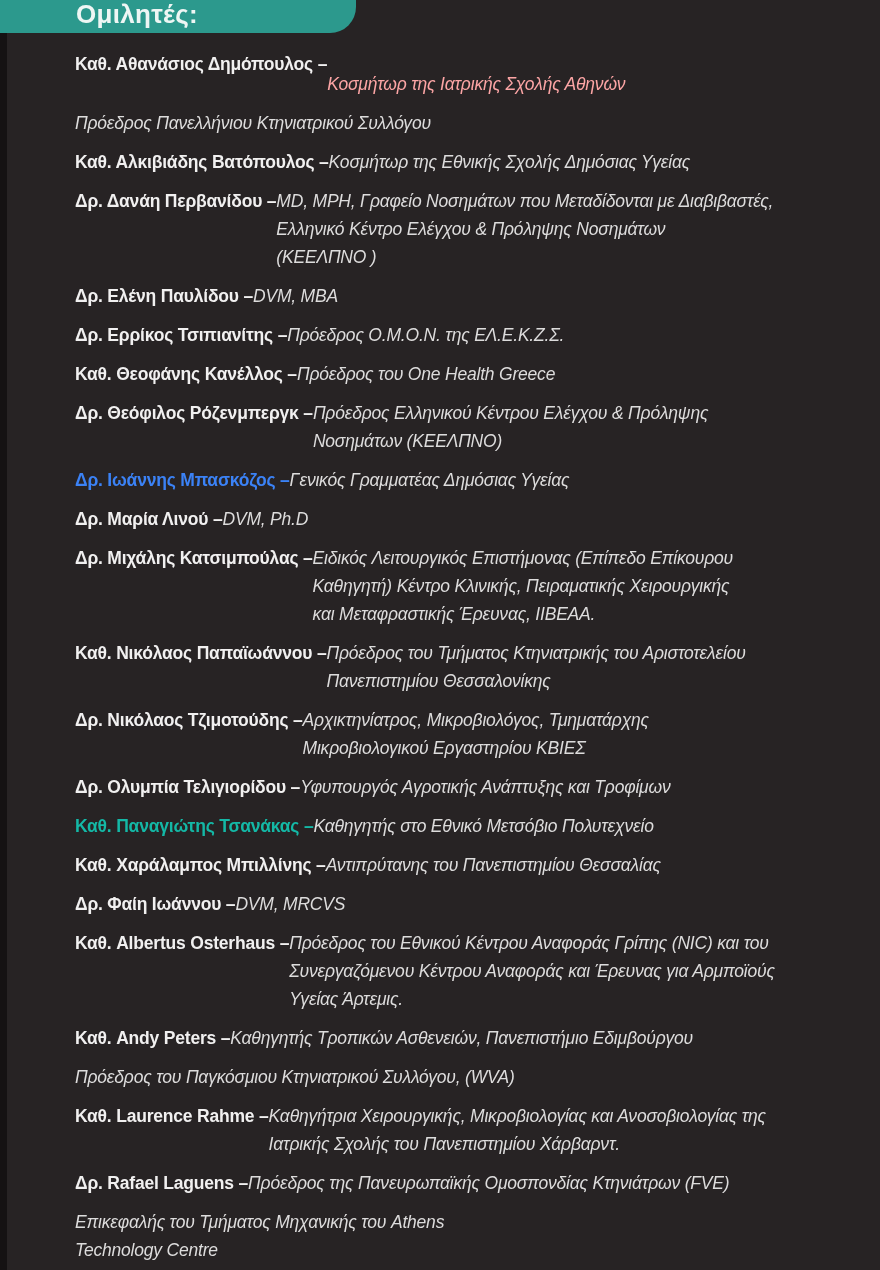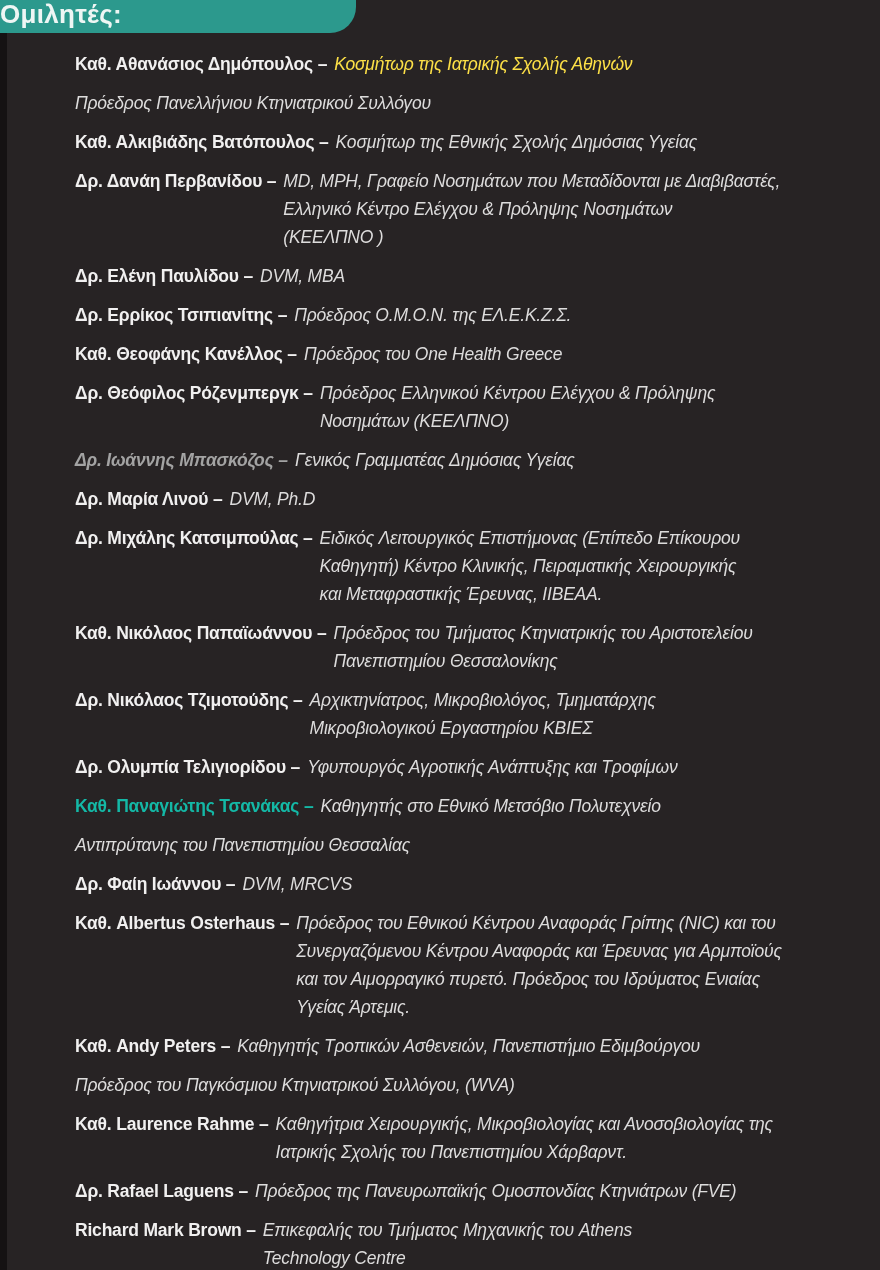--- a/index.html
+++ b/index.html
@@ -35,20 +35,21 @@
     height: 37px;
     border-bottom-right-radius: 26px;
     display: flex;
     align-items: center;
     background: #2c998d;
   }
   .badge-title {
     color: #eef6f4;
     font-weight: bold;
     font-size: 26px;
+    padding-left: 76px;
     letter-spacing: 0.3px;
     white-space: nowrap;
   }
   .speakers {
     position: absolute;
     left: 75px;
     top: 50px;
     width: 800px;
   }
   .entry {
@@ -56,21 +57,20 @@
     align-items: flex-start;
     margin-bottom: 11px;
     font-size: 17.5px;
     line-height: 28px;
     letter-spacing: -0.2px;
   }
   .name {
     font-weight: bold;
     color: #f1f0f0;
     white-space: nowrap;
-    margin-right: 7px;
   }
   .roles {
     color: #dddcdc;
     font-style: italic;
   }
   .role-line {
     white-space: nowrap;
   }
 </style>
 </head>
@@ -79,21 +79,21 @@
 <div class="page">
   <div class="left-edge" style="background: rgb(21, 18, 19);"></div>
 
   <div class="badge" style="background: rgb(44, 153, 141);">
     <span class="badge-title" style="color: rgb(238, 246, 244);">Ομιλητές:</span>
   </div>
 
   <div class="speakers">
     <div class="entry">
       <span class="name" style="color: rgb(241, 240, 240);">Καθ. Αθανάσιος Δημόπουλος –</span>
-      <span class="roles" style="color: #fde047;">
+      <span class="roles" style="color: #fca5a5; margin-top: 20px;">
           <div class="role-line">Κοσμήτωρ της Ιατρικής Σχολής Αθηνών</div>
         </span>
     </div>
 
     <div class="entry">
       <span class="roles" style="color: rgb(221, 220, 220);">
           <div class="role-line">Πρόεδρος Πανελλήνιου Κτηνιατρικού Συλλόγου</div>
         </span>
     </div>
 
@@ -136,21 +136,21 @@
 
     <div class="entry">
       <span class="name" style="color: rgb(241, 240, 240);">Δρ. Θεόφιλος Ρόζενμπεργκ –</span>
       <span class="roles" style="color: rgb(221, 220, 220);">
           <div class="role-line">Πρόεδρος Ελληνικού Κέντρου Ελέγχου &amp; Πρόληψης</div>
           <div class="role-line">Νοσημάτων (ΚΕΕΛΠΝΟ)</div>
         </span>
     </div>
 
     <div class="entry">
-      <span class="name" style="color: #a3a3a3; font-style: italic;">Δρ. Ιωάννης Μπασκόζος –</span>
+      <span class="name" style="color: #3b82f6;">Δρ. Ιωάννης Μπασκόζος –</span>
       <span class="roles" style="color: rgb(221, 220, 220);">
           <div class="role-line">Γενικός Γραμματέας Δημόσιας Υγείας</div>
         </span>
     </div>
 
     <div class="entry">
       <span class="name" style="color: rgb(241, 240, 240);">Δρ. Μαρία Λινού –</span>
       <span class="roles" style="color: rgb(221, 220, 220);">
           <div class="role-line">DVM, Ph.D</div>
         </span>
@@ -189,38 +189,38 @@
     </div>
 
     <div class="entry">
       <span class="name" style="color: #14b8a6;">Καθ. Παναγιώτης Τσανάκας –</span>
       <span class="roles" style="color: rgb(221, 220, 220);">
           <div class="role-line">Καθηγητής στο Εθνικό Μετσόβιο Πολυτεχνείο</div>
         </span>
     </div>
 
     <div class="entry">
+      <span class="name" style="color: rgb(241, 240, 240);">Καθ. Χαράλαμπος Μπιλλίνης –</span>
       <span class="roles" style="color: rgb(221, 220, 220);">
           <div class="role-line">Αντιπρύτανης του Πανεπιστημίου Θεσσαλίας</div>
         </span>
     </div>
 
     <div class="entry">
       <span class="name" style="color: rgb(241, 240, 240);">Δρ. Φαίη Ιωάννου –</span>
       <span class="roles" style="color: rgb(221, 220, 220);">
           <div class="role-line">DVM, MRCVS</div>
         </span>
     </div>
 
     <div class="entry">
       <span class="name" style="color: rgb(241, 240, 240); text-align: right;">Καθ. Albertus Osterhaus –</span>
       <span class="roles" style="color: rgb(221, 220, 220);">
           <div class="role-line">Πρόεδρος του Εθνικού Κέντρου Αναφοράς Γρίπης (NIC) και του</div>
           <div class="role-line">Συνεργαζόμενου Κέντρου Αναφοράς και Έρευνας για Αρμποϊούς</div>
-          <div class="role-line">και τον Αιμορραγικό πυρετό. Πρόεδρος του Ιδρύματος Ενιαίας</div>
           <div class="role-line">Υγείας Άρτεμις.</div>
         </span>
     </div>
 
     <div class="entry">
       <span class="name" style="color: rgb(241, 240, 240);">Καθ. Andy Peters –</span>
       <span class="roles" style="color: rgb(221, 220, 220);">
           <div class="role-line">Καθηγητής Τροπικών Ασθενειών, Πανεπιστήμιο Εδιμβούργου</div>
         </span>
     </div>
@@ -240,21 +240,20 @@
     </div>
 
     <div class="entry">
       <span class="name" style="color: rgb(241, 240, 240);">Δρ. Rafael Laguens –</span>
       <span class="roles" style="color: rgb(221, 220, 220);">
           <div class="role-line">Πρόεδρος της Πανευρωπαϊκής Ομοσπονδίας Κτηνιάτρων (FVE)</div>
         </span>
     </div>
 
     <div class="entry">
-      <span class="name" style="color: rgb(241, 240, 240);">Richard Mark Brown –</span>
       <span class="roles" style="color: rgb(221, 220, 220);">
           <div class="role-line">Επικεφαλής του Τμήματος Μηχανικής του Athens</div>
           <div class="role-line">Technology Centre</div>
         </span>
     </div>
   </div>
 
 </div>
 
 </body></html>

